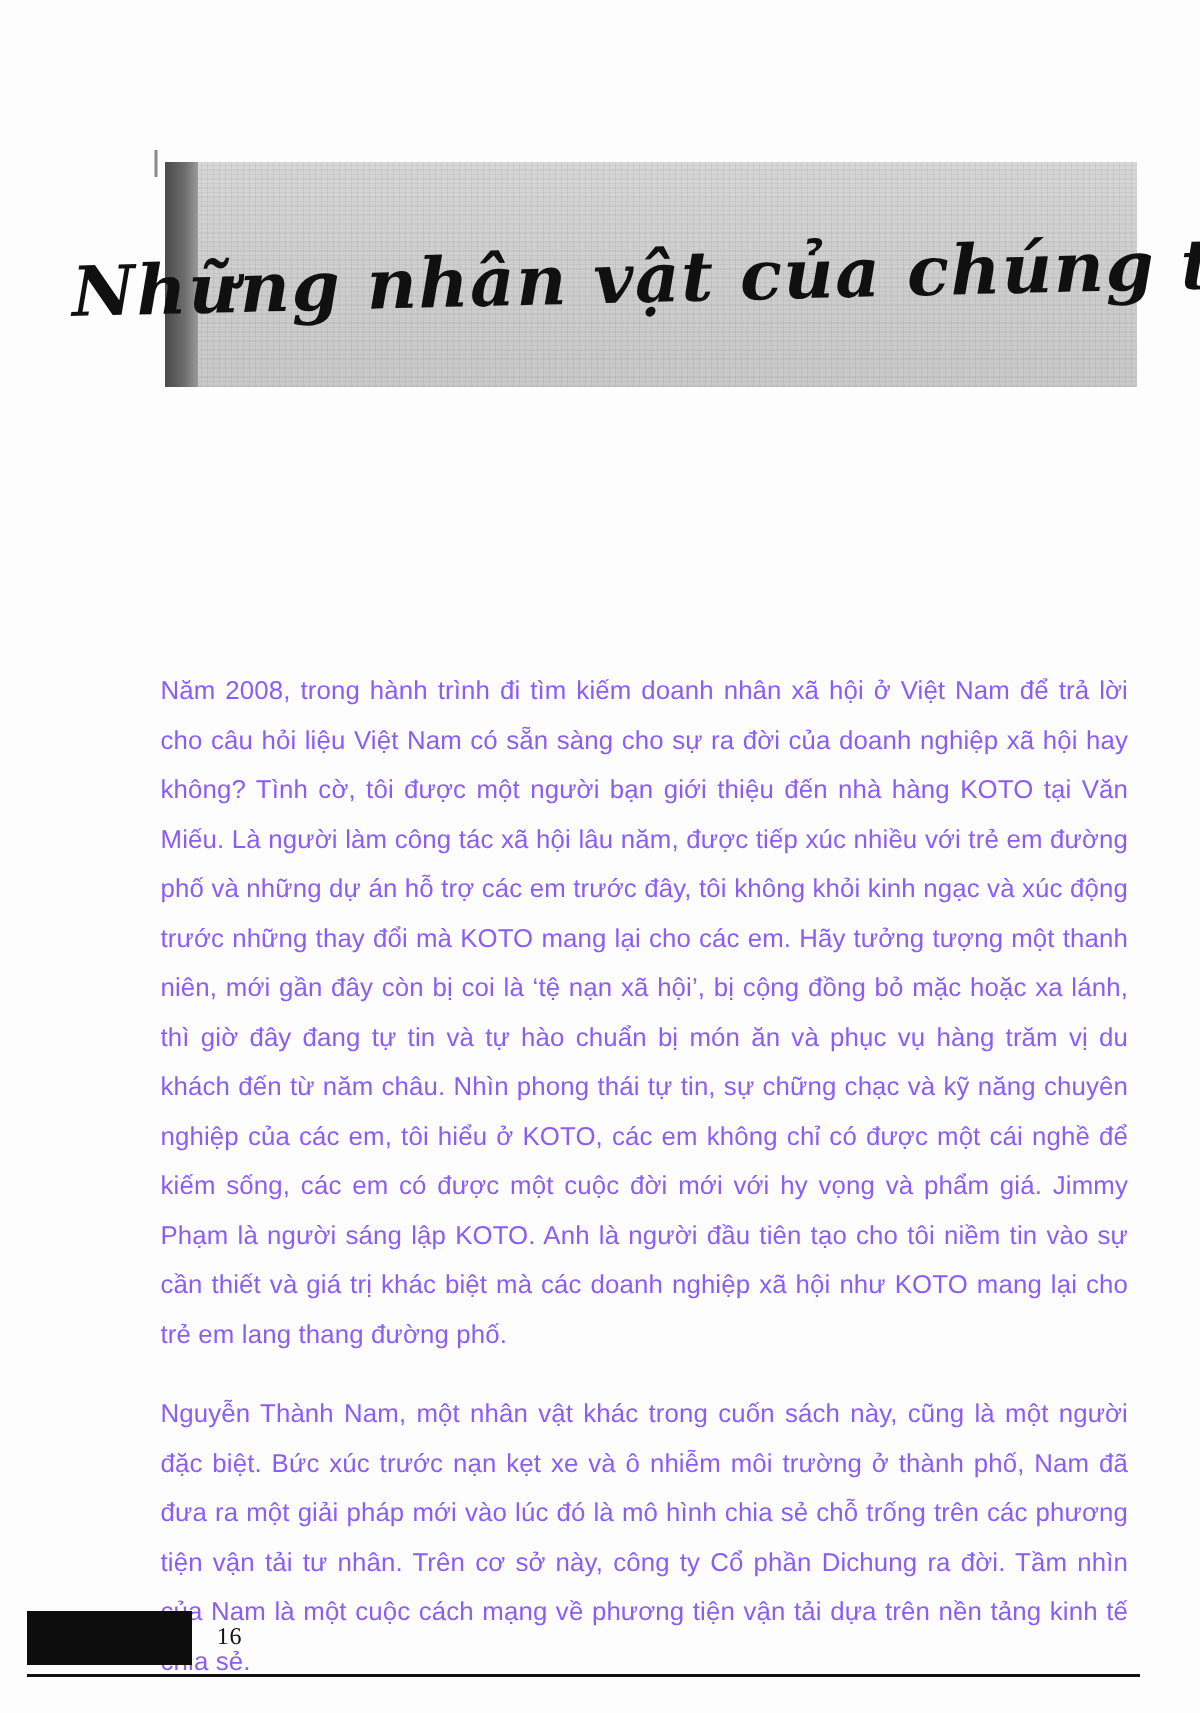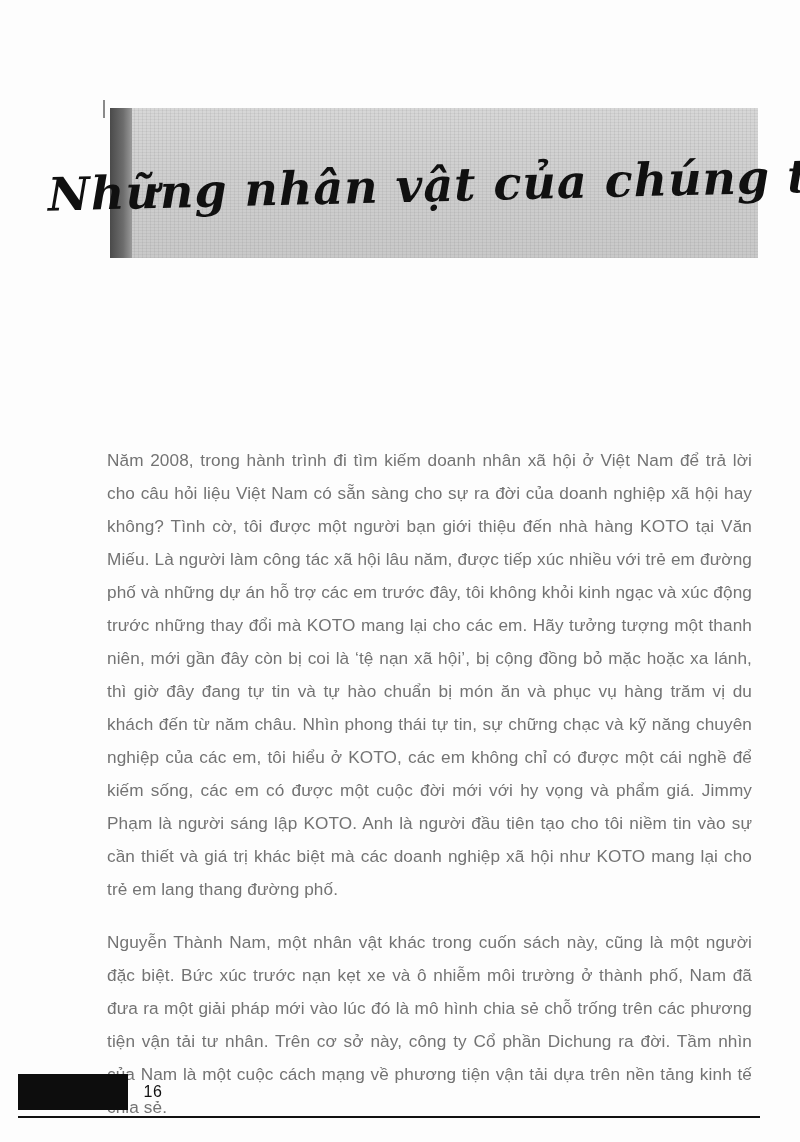--- a/index.html
+++ b/index.html
@@ -72,21 +72,21 @@
   .content {
     position: absolute;
     left: 107px;
     top: 444px;
     width: 645px;
   }
   .para {
     font-size: 17.2px;
     line-height: 33px;
     text-align: justify;
-    color: #737373;
+    color: #8b5cf6;
     margin: 0 0 8px 0;
     letter-spacing: 0.1px;
   }
   .para.second {
     margin-top: 20px;
   }
 
   
   .footer {
     position: absolute;
@@ -108,20 +108,21 @@
     left: 110px;
     top: 0;
     width: 50px;
     height: 36px;
     display: flex;
     align-items: center;
     justify-content: center;
     font-size: 16px;
     color: #111;
     letter-spacing: 0.5px;
+    font-family: Liberation Serif, serif;
   }
   .footer-rule {
     position: absolute;
     left: 18px;
     top: 1116px;
     width: 742px;
     height: 2px;
     background: #111;
   }
   .spine-mark {

